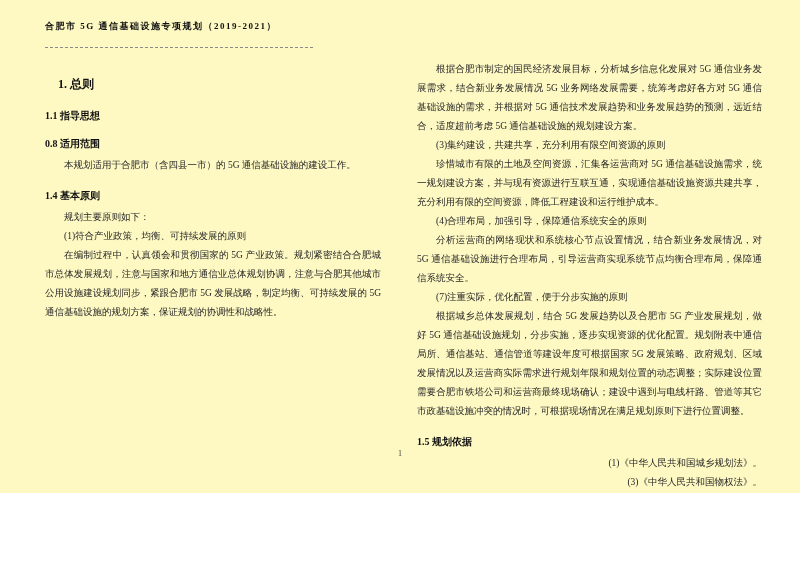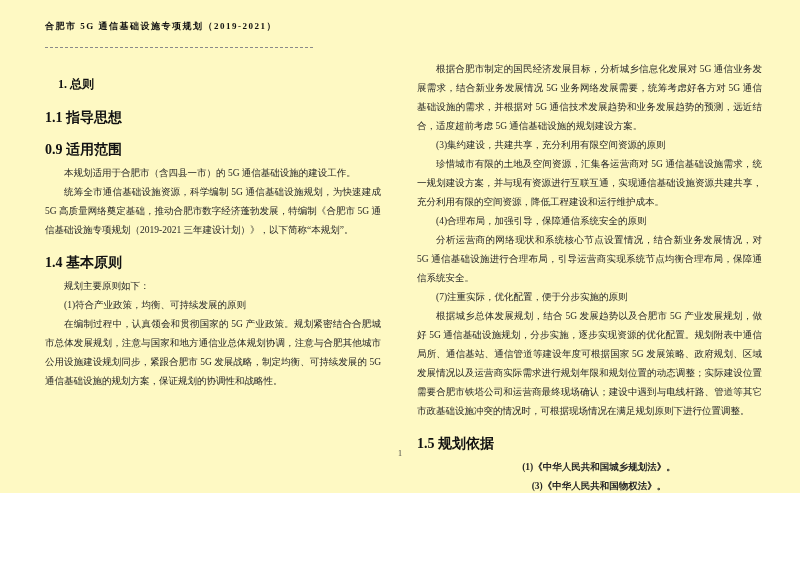--- a/index.html
+++ b/index.html
@@ -23,28 +23,28 @@
     display:flex;gap:36px;align-items:flex-start;
   }
   .col{width:336px;}
   .col.right{flex:1;}
 
   .chapter{
     font-size:12px;font-weight:bold;color:#111;
     margin:16px 0 16px 13px;
   }
   .sec{
-    font-size:14px;font-weight:bold;color:#111;
+    font-size:10px;font-weight:bold;color:#111;
     margin:14px 0 5px 0;
   }
   .para{
     font-size:9.5px;line-height:19px;margin:0;
     text-align:justify;text-indent:2em;color:#262626;
   }
-  .ref{text-align:center;font-weight:bold;}
+  .ref{text-align:right;}
 
   .footer{
     position:absolute;left:0;right:0;bottom:33px;
     text-align:center;
   }
   .pagenum{font-size:8px;color:#3d3d3d;}
 </style>
 </head>
 <body>
 
@@ -55,24 +55,23 @@
     <div class="doc-rule"></div>
   </div>
 
   <div class="columns">
 
     <div class="col">
       <div class="chapter">1. 总则</div>
 
       <div class="sec">1.1 指导思想</div>
 
-      <div class="sec">0.9 适用范围</div>
+      <div class="sec">0.8 适用范围</div>
       <p class="para">本规划适用于合肥市（含四县一市）的 5G 通信基础设施的建设工作。</p>
 
-      <p class="para">统筹全市通信基础设施资源，科学编制 5G 通信基础设施规划，为快速建成 5G 高质量网络奠定基础，推动合肥市数字经济蓬勃发展，特编制《合肥市 5G 通信基础设施专项规划（2019-2021 三年建设计划）》，以下简称“本规划”。</p>
 
       <div class="sec">1.4 基本原则</div>
       <p class="para">规划主要原则如下：</p>
       <p class="para">(1)符合产业政策，均衡、可持续发展的原则</p>
       <p class="para">在编制过程中，认真领会和贯彻国家的 5G 产业政策。规划紧密结合合肥城市总体发展规划，注意与国家和地方通信业总体规划协调，注意与合肥其他城市公用设施建设规划同步，紧跟合肥市 5G 发展战略，制定均衡、可持续发展的 5G 通信基础设施的规划方案，保证规划的协调性和战略性。</p>
     </div>
 
     <div class="col right">
       <p class="para">根据合肥市制定的国民经济发展目标，分析城乡信息化发展对 5G 通信业务发展需求，结合新业务发展情况 5G 业务网络发展需要，统筹考虑好各方对 5G 通信基础设施的需求，并根据对 5G 通信技术发展趋势和业务发展趋势的预测，远近结合，适度超前考虑 5G 通信基础设施的规划建设方案。</p>
       <p class="para">(3)集约建设，共建共享，充分利用有限空间资源的原则</p>

